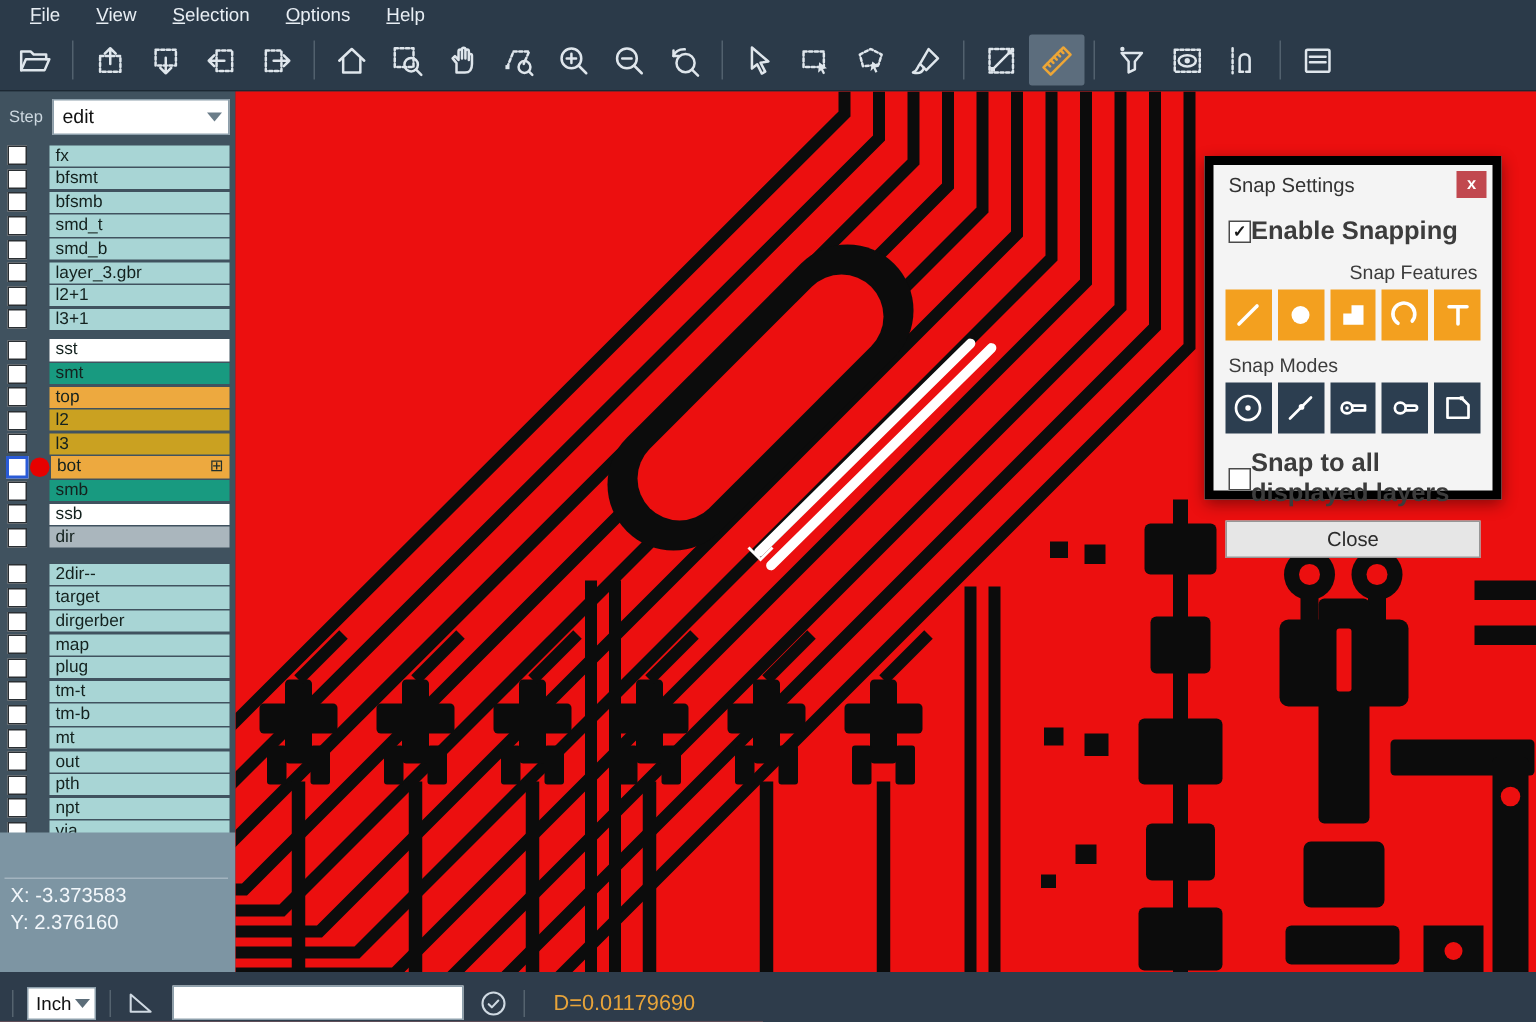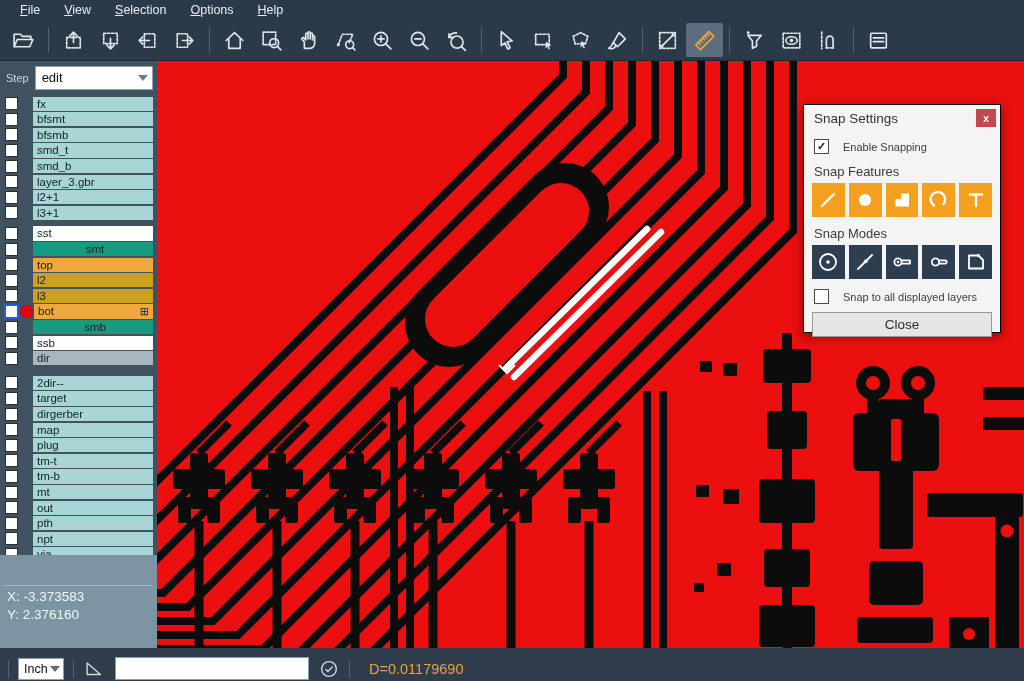--- a/index.html
+++ b/index.html
@@ -30,41 +30,41 @@
   .layer-group{margin:2px 0 5px 0;}
   .layer-group.g2{margin-bottom:9px;}
   .layer-row{display:flex;align-items:center;height:15.6px;}
   .cb{width:11px;height:11px;background:#fff;border:1.5px solid #2a2f33;margin-left:5px;flex:none;box-sizing:content-box;}
   .cb-active{border:2px solid #2a5bd7;margin-left:4px;}
   .indent{width:15px;flex:none;position:relative;}
   .dot{position:absolute;left:1px;top:-6.5px;width:13px;height:13px;border-radius:50%;background:#e60000;}
   .row-label{flex:1;height:14.2px;line-height:14.3px;font-size:11.5px;color:#14221f;padding-left:4px;margin-right:4px;position:relative;}
   .c-cyan{background:#a8d5d5;}
   .c-white{background:#ffffff;}
-  .c-teal{background:#189a80;text-align:center;}
+  .c-teal{background:#189a80;}
   .c-amber{background:#eda93f;}
   .c-gold{background:#caa121;}
   .c-gray{background:#aab6bd;}
   .grid-ic{position:absolute;right:4px;top:0;font-size:11px;color:#22302c;}
   .coords-panel{position:absolute;left:0;bottom:0;width:157px;height:93px;background:#7d95a3;}
   .coords-panel .hline{margin:30px 5px 0 3px;border-top:1px solid #a3b4bf;}
   .coord{color:#f2f7fb;font-size:13.5px;padding:3px 0 0 7px;}
 
   
   .canvas{position:absolute;left:157px;top:61px;width:867px;height:587px;overflow:hidden;background:#ec0f0f;}
   .canvas svg{display:block;}
 
   
-  .dialog{position:absolute;left:803px;top:104px;width:198px;height:229px;background:#f4f4f4;border:1px solid #000000;box-shadow:0 3px 10px rgba(0,0,0,.45);box-sizing:border-box;}
+  .dialog{position:absolute;left:803px;top:104px;width:198px;height:229px;background:#f4f4f4;border:6px solid #000000;box-shadow:0 3px 10px rgba(0,0,0,.45);box-sizing:border-box;}
   .dlg-title{height:26px;display:flex;align-items:center;padding:0 4px 0 10px;}
   .dlg-title .t{flex:1;font-size:13.5px;color:#333;}
   .dlg-close{width:20px;height:18px;background:#c1484f;color:#fff;font-size:11px;font-weight:bold;display:flex;align-items:center;justify-content:center;}
   .dlg-row{display:flex;align-items:center;padding:0 10px;}
   .dcb{width:13px;height:13px;background:#fff;border:1.5px solid #4a4a4a;display:flex;align-items:center;justify-content:center;font-size:11px;font-weight:bold;color:#1a1a1a;flex:none;}
-  .dcb-label{font-size:11px;color:#3c3c3c;margin-left:14px;}
+  .dcb-label{font-size:17px;color:#3c3c3c;margin-left:0;font-weight:bold;}
   .dlg-sec{font-size:13px;color:#3c3c3c;padding:0 10px;}
   .btnrow{display:flex;gap:4px;padding:4px 8px 0 8px;}
   .fbtn{width:34px;height:34px;background:#f3a01f;display:flex;align-items:center;justify-content:center;}
   .mbtn{width:34px;height:34px;background:#2c3e50;display:flex;align-items:center;justify-content:center;}
   .fbtn svg,.mbtn svg{width:24px;height:24px;stroke:#fff;fill:none;stroke-width:1.8;stroke-linecap:round;stroke-linejoin:round;}
   .fbtn svg .fil,.mbtn svg .fil{fill:#fff;stroke:none;}
   .dlg-closebtn{margin:8px 8px 0 8px;height:23px;background:#e6e6e6;border:1px solid #979797;display:flex;align-items:center;justify-content:center;font-size:13.5px;color:#2b2b2b;}
 
   
   .bottombar{position:absolute;left:0;top:648px;width:1024px;height:41px;background:#2e3c4b;display:flex;align-items:center;}
@@ -529,21 +529,21 @@
 
     <div class="dialog" style="left:646px;top:43px;">
       <div class="dlg-title">
         <span class="t">Snap Settings</span>
         <span class="dlg-close">x</span>
       </div>
       <div class="dlg-row" style="margin-top:8px;">
         <span class="dcb">✓</span>
         <span class="dcb-label">Enable Snapping</span>
       </div>
-      <div class="dlg-sec" style="margin-top:10px;">Snap Features</div>
+      <div class="dlg-sec" style="margin-top:10px;text-align:right;">Snap Features</div>
       <div class="btnrow">
         <div class="fbtn">
             <svg viewBox="0 0 24 24">
               <path d="M6 18 L18 6" stroke-width="2.4"></path>
             </svg>
           </div>
         <div class="fbtn">
             <svg viewBox="0 0 24 24">
               <circle class="fil" cx="12" cy="12" r="6"></circle>
             </svg>

